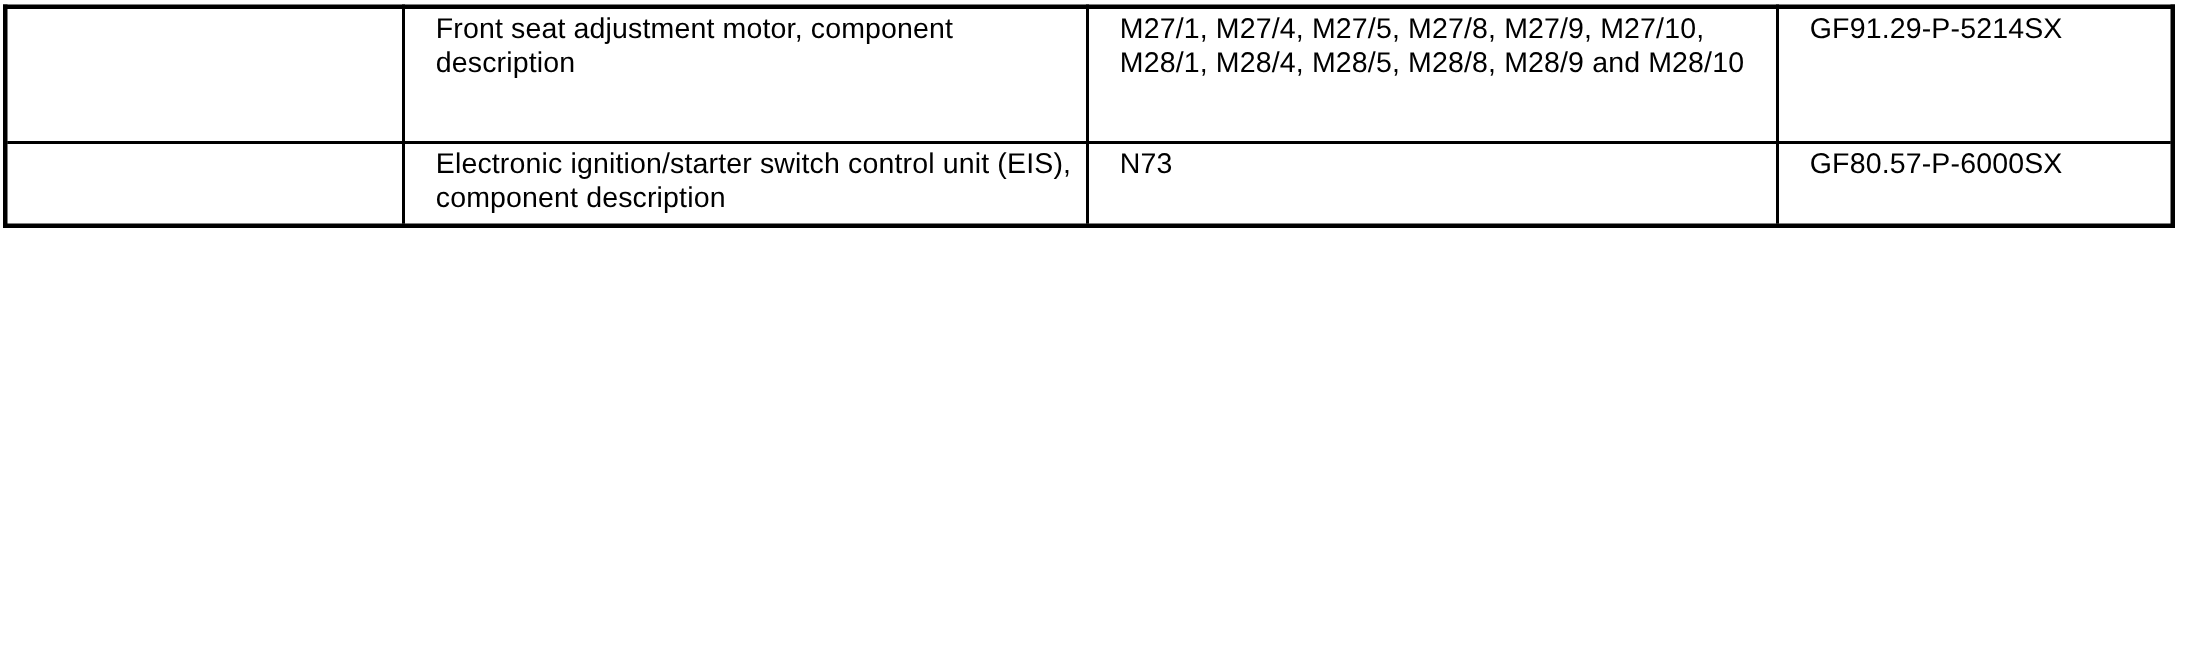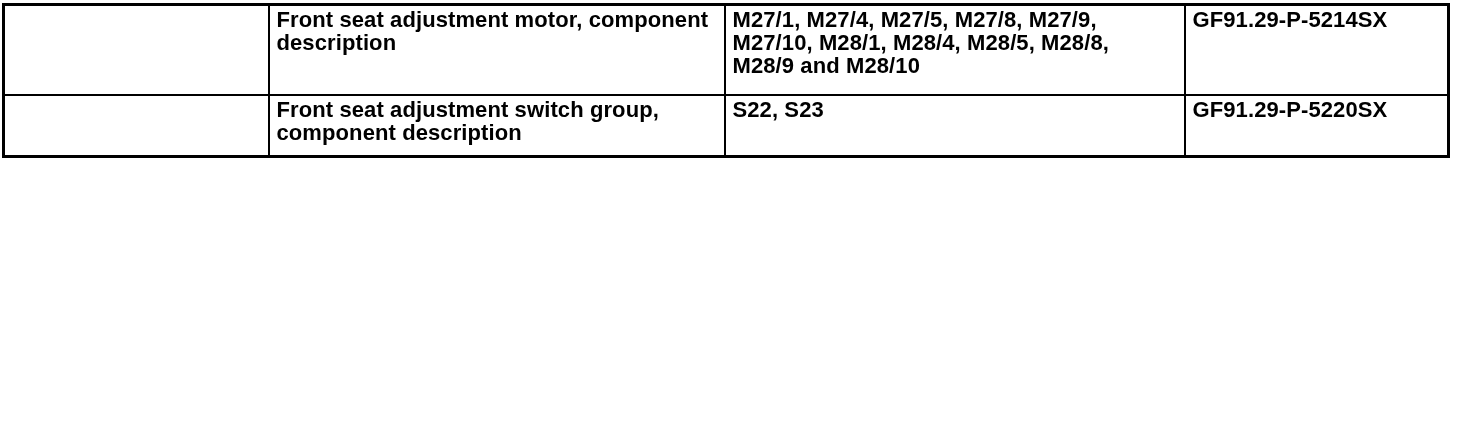--- a/index.html
+++ b/index.html
@@ -17,28 +17,27 @@
     top: 3px;
     width: 1445px;
     border-collapse: collapse;
     table-layout: fixed;
     background: #ffffff;
     border: 3px solid #000000;
   }
   .doc-table td {
     border: 2px solid #000000;
     vertical-align: top;
-    padding: 2px 8px 2px 7px;
-    font-size: 22px;
+    padding: 2px 8px 2px 21px;
+    font-size: 19px;
     line-height: 23px;
     color: #000000;
     letter-spacing: 0.1px;
     overflow: hidden;
     word-wrap: break-word;
-    font-weight: bold;
   }
   col.c-empty   { width: 265px; }
   col.c-desc    { width: 456px; }
   col.c-comp    { width: 460px; }
   col.c-ref     { width: 264px; }
   tr.r-tall  td { height: 84px; }
   tr.r-std   td { height: 49px; }
   tr.r-last  td { height: 55px; }
 </style>
 </head>
@@ -51,20 +50,20 @@
     <col class="c-comp">
     <col class="c-ref">
   </colgroup>
   <tbody>
     <tr class="r-tall">
       <td></td>
       <td>Front seat adjustment motor, component description</td>
       <td>M27/1, M27/4, M27/5, M27/8, M27/9, M27/10, M28/1, M28/4, M28/5, M28/8, M28/9 and M28/10</td>
       <td>GF91.29-P-5214SX</td>
     </tr>
-    <tr class="r-last">
+    <tr class="r-std">
       <td></td>
-      <td>Front seat adjustment switch group, component description</td>
-      <td>S22, S23</td>
-      <td>GF91.29-P-5220SX</td>
+      <td>Electronic ignition/starter switch control unit (EIS), component description</td>
+      <td>N73</td>
+      <td>GF80.57-P-6000SX</td>
     </tr>
   </tbody>
 </table>
 
 </body></html>

